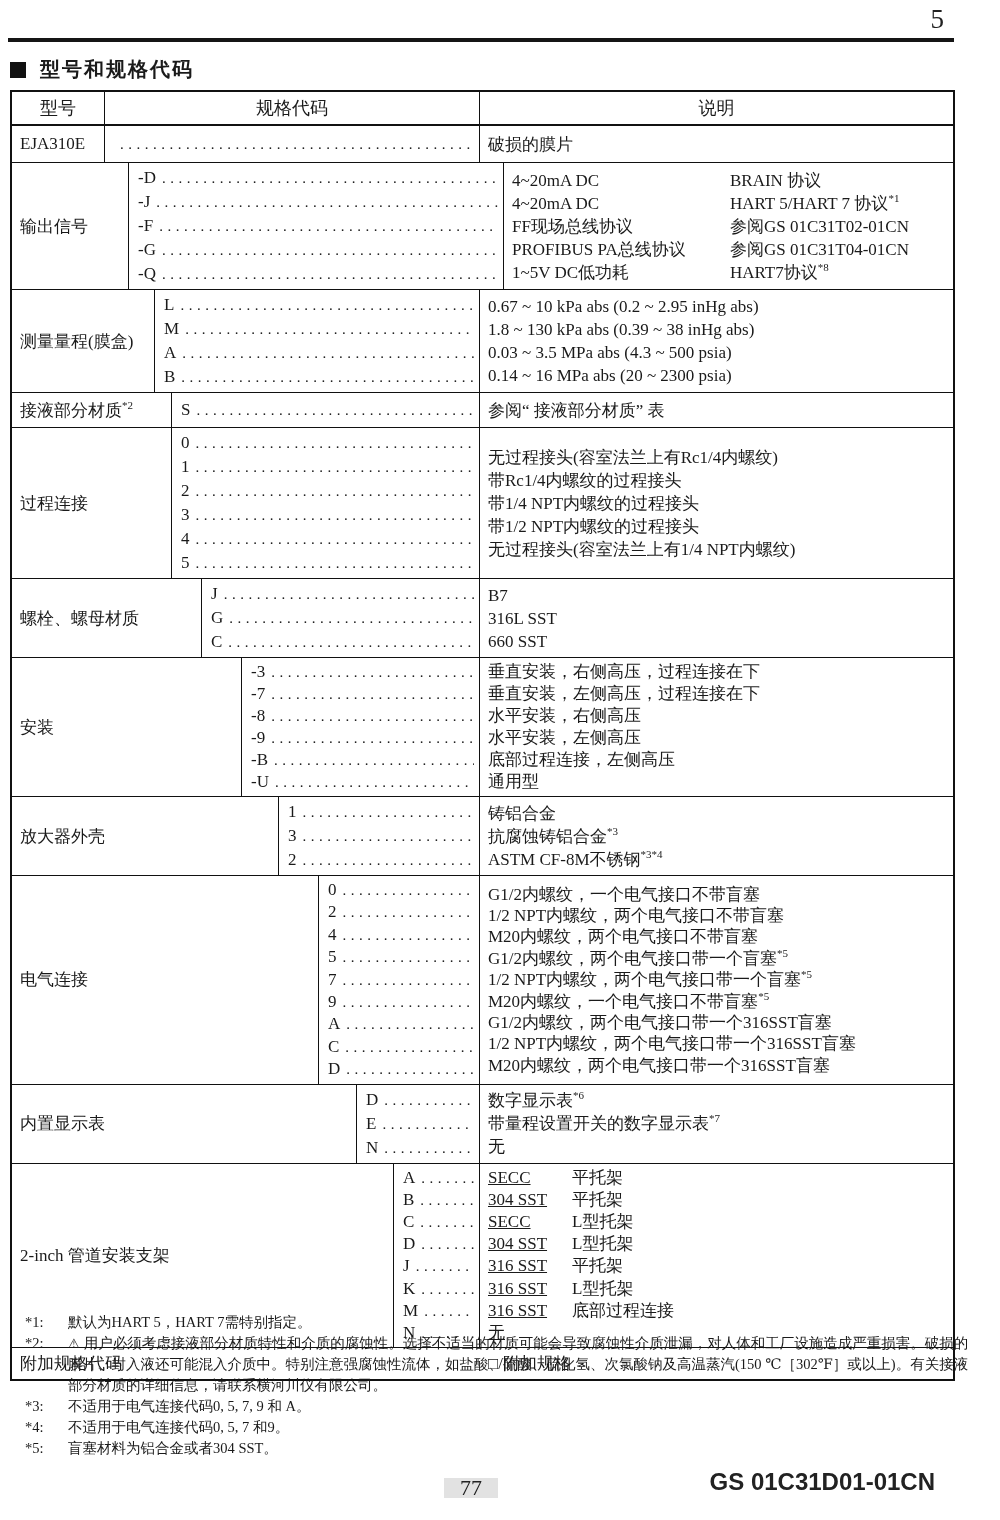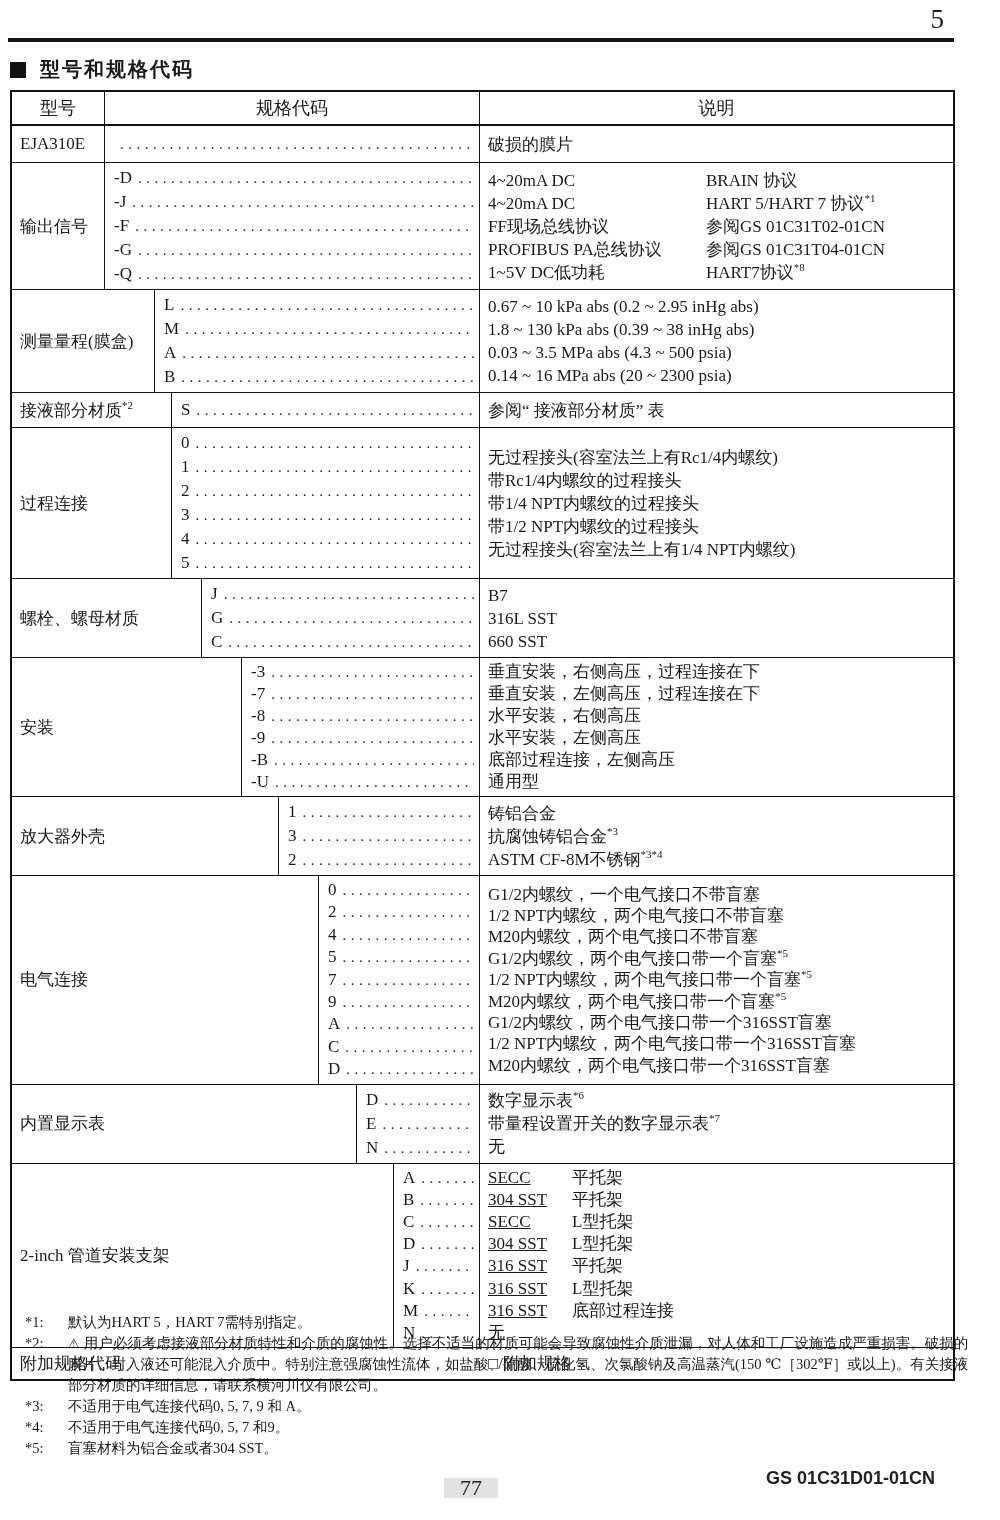--- a/index.html
+++ b/index.html
@@ -35,21 +35,21 @@
                flex:1; padding:3px 0 3px 8px; overflow:hidden; }
   .code-line { display:flex; align-items:baseline; padding-left:9px; line-height:23px; }
   .desc-line { white-space:nowrap; line-height:23px; }
   .code { flex-shrink:0; }
   .dots { flex:1; overflow:hidden; white-space:nowrap; margin:0 5px 0 6px; }
   .dots::after { content:"...................................................................................................................."; letter-spacing:4.5px; font-size:15px; color:#1a1a1a; }
   sup { font-size:11px; vertical-align:super; line-height:0; }
 
   
   .sec-model .label-cell{width:93px}                 .sec-model .code-cell{width:375px}
-  .sec-output-signal .label-cell{width:93px}         .sec-output-signal .code-cell{width:375px}
+  .sec-output-signal .label-cell{width:117px}         .sec-output-signal .code-cell{width:375px}
   .sec-measurement-span .label-cell{width:143px}     .sec-measurement-span .code-cell{width:325px}
   .sec-wetted-parts .label-cell{width:160px}         .sec-wetted-parts .code-cell{width:308px}
   .sec-process-connection .label-cell{width:160px}   .sec-process-connection .code-cell{width:308px}
   .sec-bolts-nuts .label-cell{width:190px}           .sec-bolts-nuts .code-cell{width:278px}
   .sec-installation .label-cell{width:230px}         .sec-installation .code-cell{width:238px}
   .sec-amplifier-housing .label-cell{width:267px}    .sec-amplifier-housing .code-cell{width:201px}
   .sec-electrical-connection .label-cell{width:307px}.sec-electrical-connection .code-cell{width:161px}
   .sec-integral-indicator .label-cell{width:345px}   .sec-integral-indicator .code-cell{width:123px}
   .sec-mounting-bracket .label-cell{width:382px}     .sec-mounting-bracket .code-cell{width:86px}
   .sec-optional-code .label-cell{width:468px; border-right:none;}
@@ -73,21 +73,21 @@
   .footnotes { position:absolute; top:1312px; left:25px; width:950px;
                font-size:14.5px; line-height:21px; }
   .fn { display:flex; }
   .fn-id { width:43px; flex-shrink:0; }
   .fn-text { flex:1; }
   .warn { font-size:13px; margin-right:4px; }
 
   
   .doc-number { position:absolute; top:1468px; right:65px;
                 font-family:"Liberation Sans","DejaVu Sans",sans-serif;
-                font-weight:bold; font-size:18px; color:#222; }
+                font-weight:bold; font-size:24px; color:#222; }
   .pagenum-bottom { position:absolute; top:1478px; left:444px; width:54px; height:20px;
                     background:#e2e2e2; display:flex; align-items:center; justify-content:center;
                     font-size:22px; color:#222; }
 </style>
 </head>
 <body>
 
 <div class="pagenum-top">5</div>
 <div class="rule-top"></div>
 
@@ -360,21 +360,21 @@
             <span class="code">D</span>
             <span class="dots"></span>
           </div>
         </div>
         <div class="desc-cell">
           <div class="desc-line"><span class="d1">G1/2内螺纹，一个电气接口不带盲塞</span></div>
           <div class="desc-line"><span class="d1">1/2 NPT内螺纹，两个电气接口不带盲塞</span></div>
           <div class="desc-line"><span class="d1">M20内螺纹，两个电气接口不带盲塞</span></div>
           <div class="desc-line"><span class="d1">G1/2内螺纹，两个电气接口带一个盲塞</span><sup>*5</sup></div>
           <div class="desc-line"><span class="d1">1/2 NPT内螺纹，两个电气接口带一个盲塞</span><sup>*5</sup></div>
-          <div class="desc-line"><span class="d1">M20内螺纹，两个电气接口带一个盲塞</span><sup>*5</sup></div>
+          <div class="desc-line"><span class="d1">M20内螺纹，一个电气接口不带盲塞</span><sup>*5</sup></div>
           <div class="desc-line"><span class="d1">G1/2内螺纹，两个电气接口带一个316SST盲塞</span></div>
           <div class="desc-line"><span class="d1">1/2 NPT内螺纹，两个电气接口带一个316SST盲塞</span></div>
           <div class="desc-line"><span class="d1">M20内螺纹，两个电气接口带一个316SST盲塞</span></div>
         </div>
       </div>
       <div class="section sec-integral-indicator">
         <div class="label-cell">
           <span>内置显示表</span>
         </div>
         <div class="code-cell">

